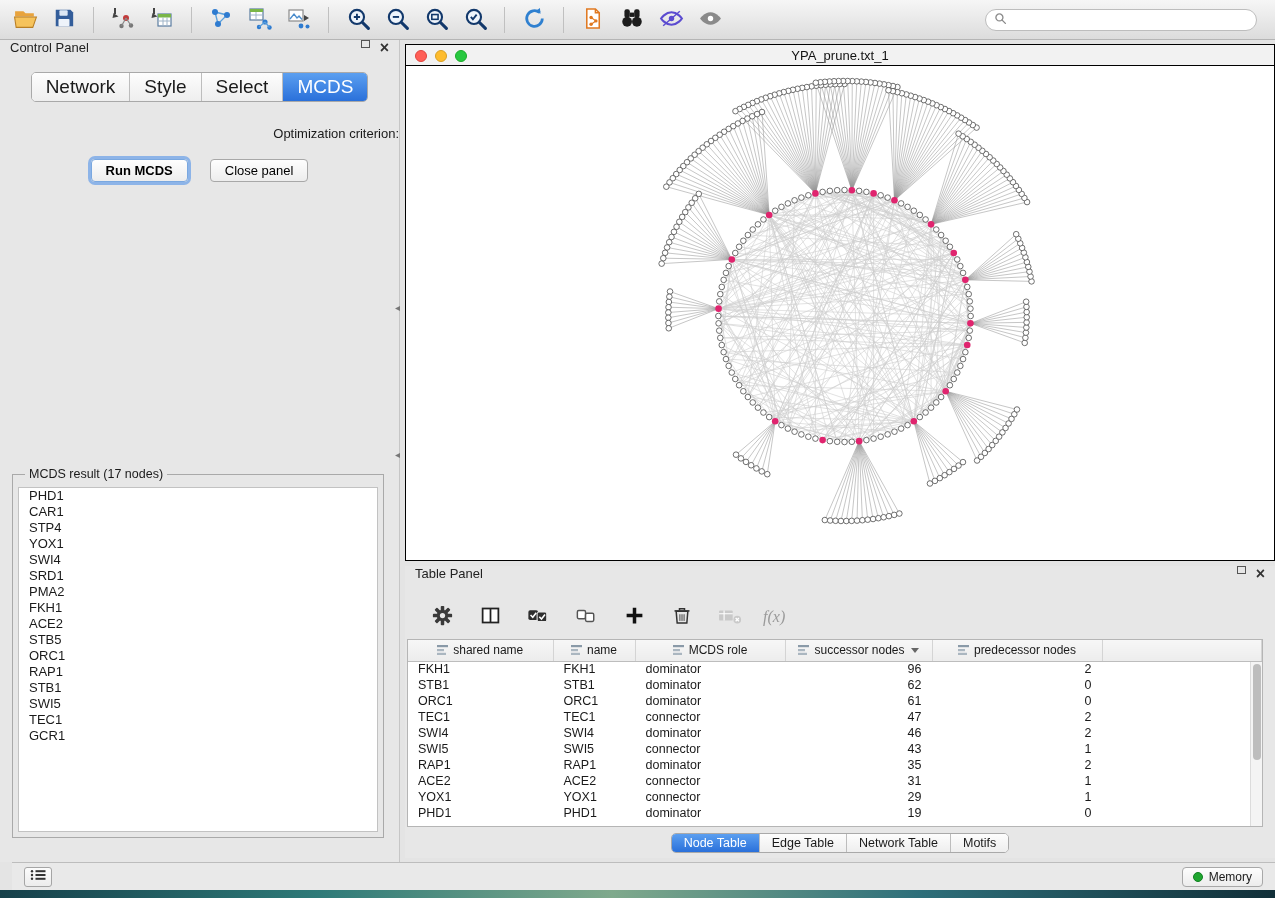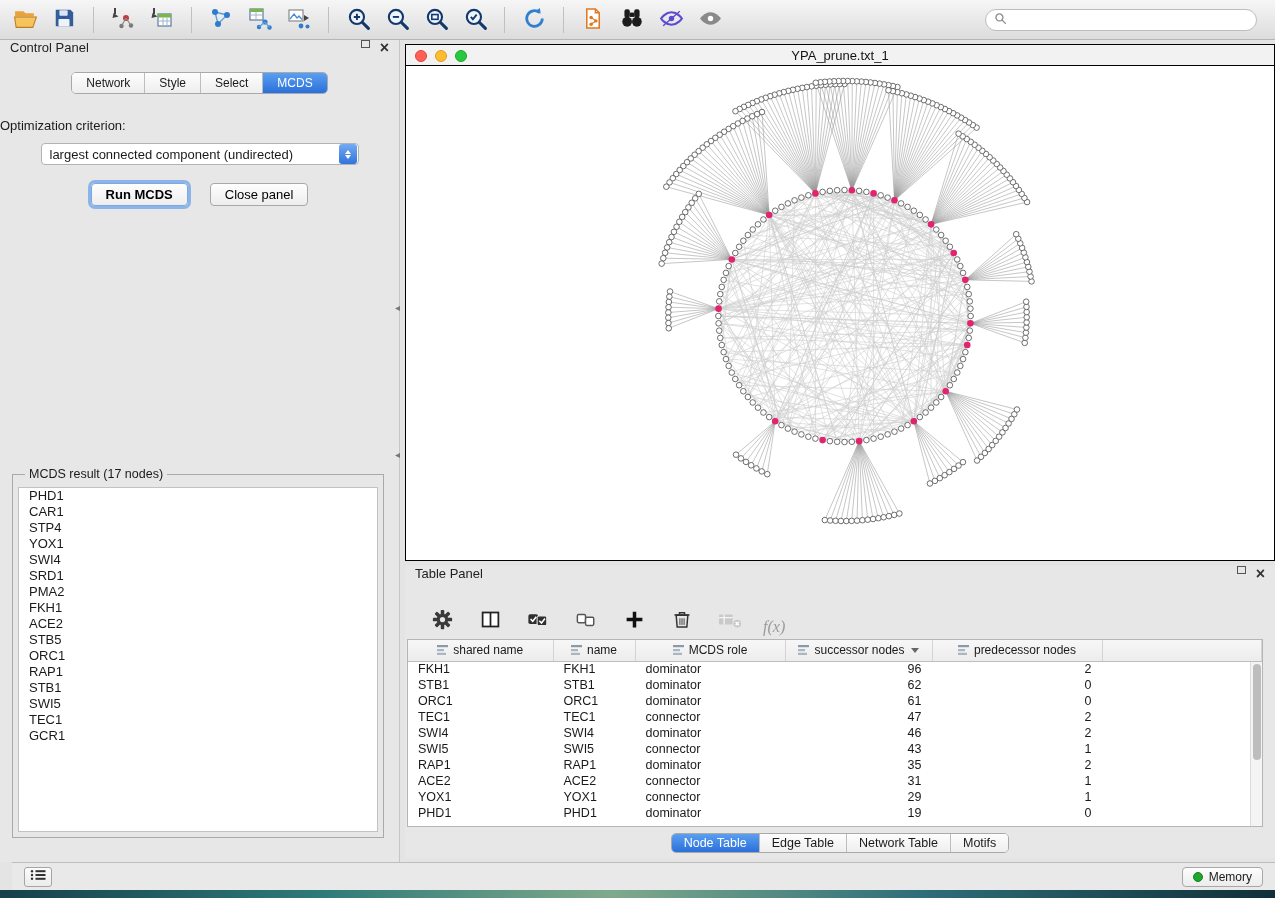--- a/index.html
+++ b/index.html
@@ -18,24 +18,24 @@
   .search-wrap input { border:none; outline:none; flex:1; font:12px "Liberation Sans",sans-serif; background:transparent; }
 
   
   .control-panel { position:absolute; top:40px; left:0; width:400px; bottom:36px; background:#e7e7e7; border-right:1px solid #c6c6c6; }
   .panel-header { height:28px; display:flex; align-items:flex-start; padding:0 10px; font-size:13px; color:#222; }
   .panel-header .spacer { flex:1; }
   .float-box { width:9px; height:8px; border:1.4px solid #555; display:inline-block; margin-right:10px; }
   .close-x { font-size:16px; font-weight:bold; color:#333; line-height:1; }
   .cp-tabs { display:flex; justify-content:center; margin-top:4px; }
   .seg { display:flex; border:1px solid #a9a9a9; border-radius:5px; overflow:hidden; background:#fafafa; }
-  .seg-item { padding:3px 14px; font-size:12px; border-left:1px solid #bdbdbd; background:linear-gradient(#fdfdfd,#eee); }
+  .seg-item { padding:3px 14px; font-size:19px; border-left:1px solid #bdbdbd; background:linear-gradient(#fdfdfd,#eee); }
   .seg-item:first-child { border-left:none; }
   .seg-item.active { background:linear-gradient(#5b9ff0,#2a70da); color:#fff; }
-  .opt-label { text-align:left; margin-top:24px; font-size:13px; }
+  .opt-label { text-align:right; margin-top:24px; font-size:13px; }
   .dropdown { margin:10px auto 0 auto; width:318px; height:22px; background:#fff; border:1px solid #b3b3b3;
     border-radius:4px; display:flex; align-items:center; position:relative; }
   .dd-text { flex:1; padding-left:8px; font-size:13px; white-space:nowrap; overflow:hidden; }
   .dd-stepper { width:18px; height:20px; margin:0; border-radius:3px; background:linear-gradient(#74abf2,#3173dd);
     display:flex; flex-direction:column; align-items:center; justify-content:center; gap:1px; margin-right:1px; }
   .dd-stepper .up { width:0; height:0; border-left:3.5px solid transparent; border-right:3.5px solid transparent; border-bottom:4.5px solid #fff; }
   .dd-stepper .dn { width:0; height:0; border-left:3.5px solid transparent; border-right:3.5px solid transparent; border-top:4.5px solid #fff; }
   .btn-row { display:flex; justify-content:center; gap:22px; margin-top:18px; }
   .btn { font:13px "Liberation Sans",sans-serif; padding:3px 14px; background:linear-gradient(#fefefe,#ededed);
     border:1px solid #a8a8a8; border-radius:4px; }
@@ -53,21 +53,21 @@
     display:flex; align-items:center; justify-content:center; font-size:13px; color:#111; }
   .traffic { position:absolute; left:9px; top:4.5px; display:flex; gap:8px; }
   .light { width:12px; height:12px; border-radius:50%; }
   .light.red { background:#ff5f57; border:1px solid #e0443e; }
   .light.yellow { background:#febc2e; border:1px solid #d9a022; }
   .light.green { background:#28c840; border:1px solid #1aab29; }
   .net-canvas { position:absolute; left:0; top:21px; width:100%; height:calc(100% - 21px); background:#fff; }
 
   
   .table-panel { position:absolute; top:566px; left:405px; right:0; bottom:40px; background:#e7e7e7; }
-  .tp-toolbar { height:38px; margin-top:4px; display:flex; align-items:flex-end; padding-left:22px; gap:18px; }
+  .tp-toolbar { height:38px; margin-top:4px; display:flex; align-items:center; padding-left:22px; gap:18px; }
   .fx-label { font-family:"Liberation Serif", serif; font-style:italic; font-size:16px; color:#9a9a9a; }
   .table-wrap { position:absolute; left:2px; right:12px; top:73px; bottom:31px; background:#fff; border:1px solid #b5b5b5; overflow:hidden; }
   table.node-table { border-collapse:collapse; table-layout:fixed; width:100%; }
   table.node-table col.c0 { width:145px; } table.node-table col.c1 { width:82px; }
   table.node-table col.c2 { width:150px; } table.node-table col.c3 { width:147px; }
   table.node-table col.c4 { width:170px; } table.node-table col.cf { width:auto; }
   table.node-table th { height:21px; font-size:12px; font-weight:normal; background:linear-gradient(#f7f7f7,#ececec);
     border-bottom:1px solid #bdbdbd; border-right:1px solid #d4d4d4; text-align:center; position:relative; white-space:nowrap; }
   table.node-table th .hicon { display:inline-block; vertical-align:-1px; margin-right:5px; }
   table.node-table th .sort { display:inline-block; margin-left:6px; width:0; height:0;
@@ -245,27 +245,20 @@
     </div>
     <div class="cp-tabs">
       <div class="seg">
         <div class="seg-item">Network</div>
         <div class="seg-item">Style</div>
         <div class="seg-item">Select</div>
         <div class="seg-item active">MCDS</div>
       </div>
     </div>
     <div class="opt-label">Optimization criterion:</div>
-    <div class="dropdown">
-      <span class="dd-text">largest connected component (undirected)</span>
-      <span class="dd-stepper">
-          <i class="up"></i>
-          <i class="dn"></i>
-        </span>
-    </div>
     <div class="btn-row">
       <button class="btn focused">Run MCDS</button>
       <button class="btn">Close panel</button>
     </div>
     <fieldset class="result-box">
       <legend>MCDS result (17 nodes)</legend>
       <div class="result-list" id="result-list">
           <div class="result-item">PHD1</div>
           <div class="result-item">CAR1</div>
           <div class="result-item">STP4</div>

